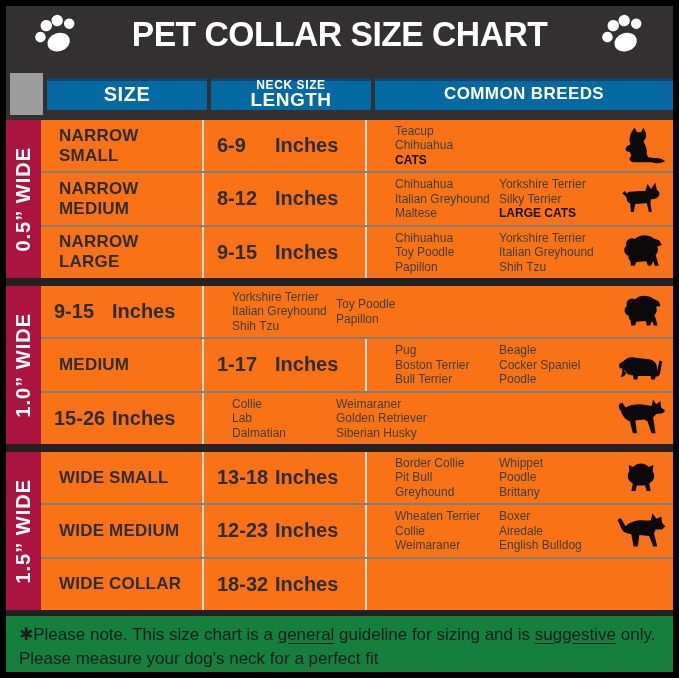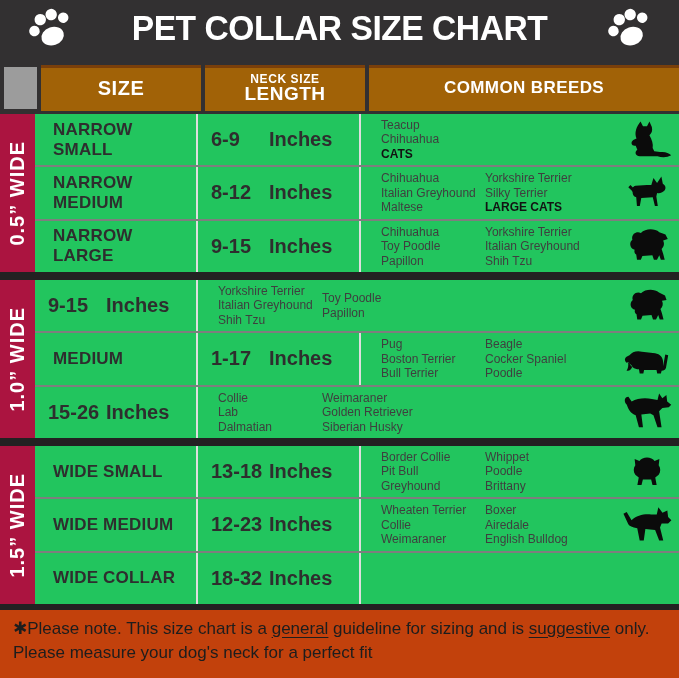--- a/index.html
+++ b/index.html
@@ -1,68 +1,68 @@
 <!DOCTYPE html>
 <html><head>
 <meta charset="utf-8">
 <style>
   html,body{margin:0;padding:0;background:#e8e8e8;}
   *{box-sizing:border-box;}
   .frame{
-    width:679px;height:678px;background:#000;
+    width:679px;height:678px;background:#000;padding:6px;
     font-family:"Liberation Sans","DejaVu Sans",sans-serif;
     position:relative;overflow:hidden;
   }
   .inner{width:100%;height:100%;background:#323031;display:flex;flex-direction:column;}
 
   
   .title-bar{height:56px;flex:none;display:flex;align-items:center;padding:0 24px;}
   .title-bar .paw{flex:none;width:52px;display:flex;justify-content:center;}
   .title{flex:1;text-align:center;color:#fff;font-size:35px;font-weight:bold;
          letter-spacing:-.5px;transform:scaleX(.96);white-space:nowrap;}
 
   
   .col-head{height:58px;flex:none;display:flex;align-items:center;padding:10px 0 4px 4px;}
   .corner{width:33px;height:42px;background:#9c9c9c;flex:none;margin-right:4px;}
-  .hbox{height:46px;background:#a16207;color:#fff;display:flex;flex-direction:column;
+  .hbox{height:32px;background:#0369a1;color:#fff;display:flex;flex-direction:column;
         justify-content:center;align-items:center;margin-right:4px;
         box-shadow:inset 0 3px 0 rgba(50,0,18,.35);}
   .hbox.size{width:160px;font-size:20px;font-weight:bold;letter-spacing:.5px;}
   .hbox.len{width:160px;}
   .hbox.len .top{font-size:12px;font-weight:bold;letter-spacing:.6px;line-height:10px;}
   .hbox.len .bot{font-size:19px;font-weight:bold;letter-spacing:.5px;line-height:19px;}
   .hbox.breeds{flex:1;margin-right:0;font-size:17px;font-weight:bold;letter-spacing:.4px;}
 
   
   .group{height:158px;flex:none;display:flex;}
   .gsep{height:8px;flex:none;background:#232122;}
   .wide-col{width:35px;flex:none;background:#ab1440;display:flex;align-items:center;justify-content:center;}
   .wide-col span{writing-mode:vertical-rl;transform:rotate(180deg);color:#fff;
                  font-size:20px;font-weight:bold;letter-spacing:1px;white-space:nowrap;}
-  .rows{flex:1;display:flex;flex-direction:column;background:#22c55e;}
+  .rows{flex:1;display:flex;flex-direction:column;background:#f97316;}
   .row{flex:1;display:flex;align-items:stretch;border-bottom:2px solid #7e7e7e;overflow:visible;}
   .row:last-child{border-bottom:none;}
   .cell{display:flex;align-items:center;}
   .size-cell{width:163px;padding-left:18px;border-right:2px solid #dedede;
              font-size:17px;font-weight:bold;color:#2e2e2e;letter-spacing:.2px;}
   .len-cell{width:163px;padding-left:13px;border-right:2px solid #dedede;
             font-size:20px;font-weight:bold;color:#2e2e2e;}
   .len-cell .range{display:inline-block;width:58px;}
   .breeds-cell{flex:1;padding-left:20px;position:relative;}
-  .ba{width:104px;flex:none;}
+  .ba{width:104px;flex:none;margin-left:8px;}
   .bb{flex:1;}
   .ba div,.bb div{font-size:12px;line-height:14.5px;color:#3f3f3f;}
   .ba div.b,.bb div.b{font-weight:bold;color:#121212;}
   .icon{width:64px;flex:none;display:flex;justify-content:center;align-items:center;overflow:visible;}
   .icon svg{display:block;}
   .icon.tall svg{margin-bottom:-14px;position:relative;z-index:2;}
 
   
   .pre-foot{height:6px;flex:none;background:#232122;}
-  .footer{flex:1;background:#c2410c;color:#1d1d1d;padding:7px 13px 0 13px;
+  .footer{flex:1;background:#15803d;color:#1d1d1d;padding:7px 13px 0 13px;
           font-size:17px;line-height:24px;}
   .u{text-decoration:underline;text-underline-offset:3px;}
 </style>
 </head>
 <body>
 
 <div class="frame">
  <div class="inner">
 
   <div class="title-bar">

